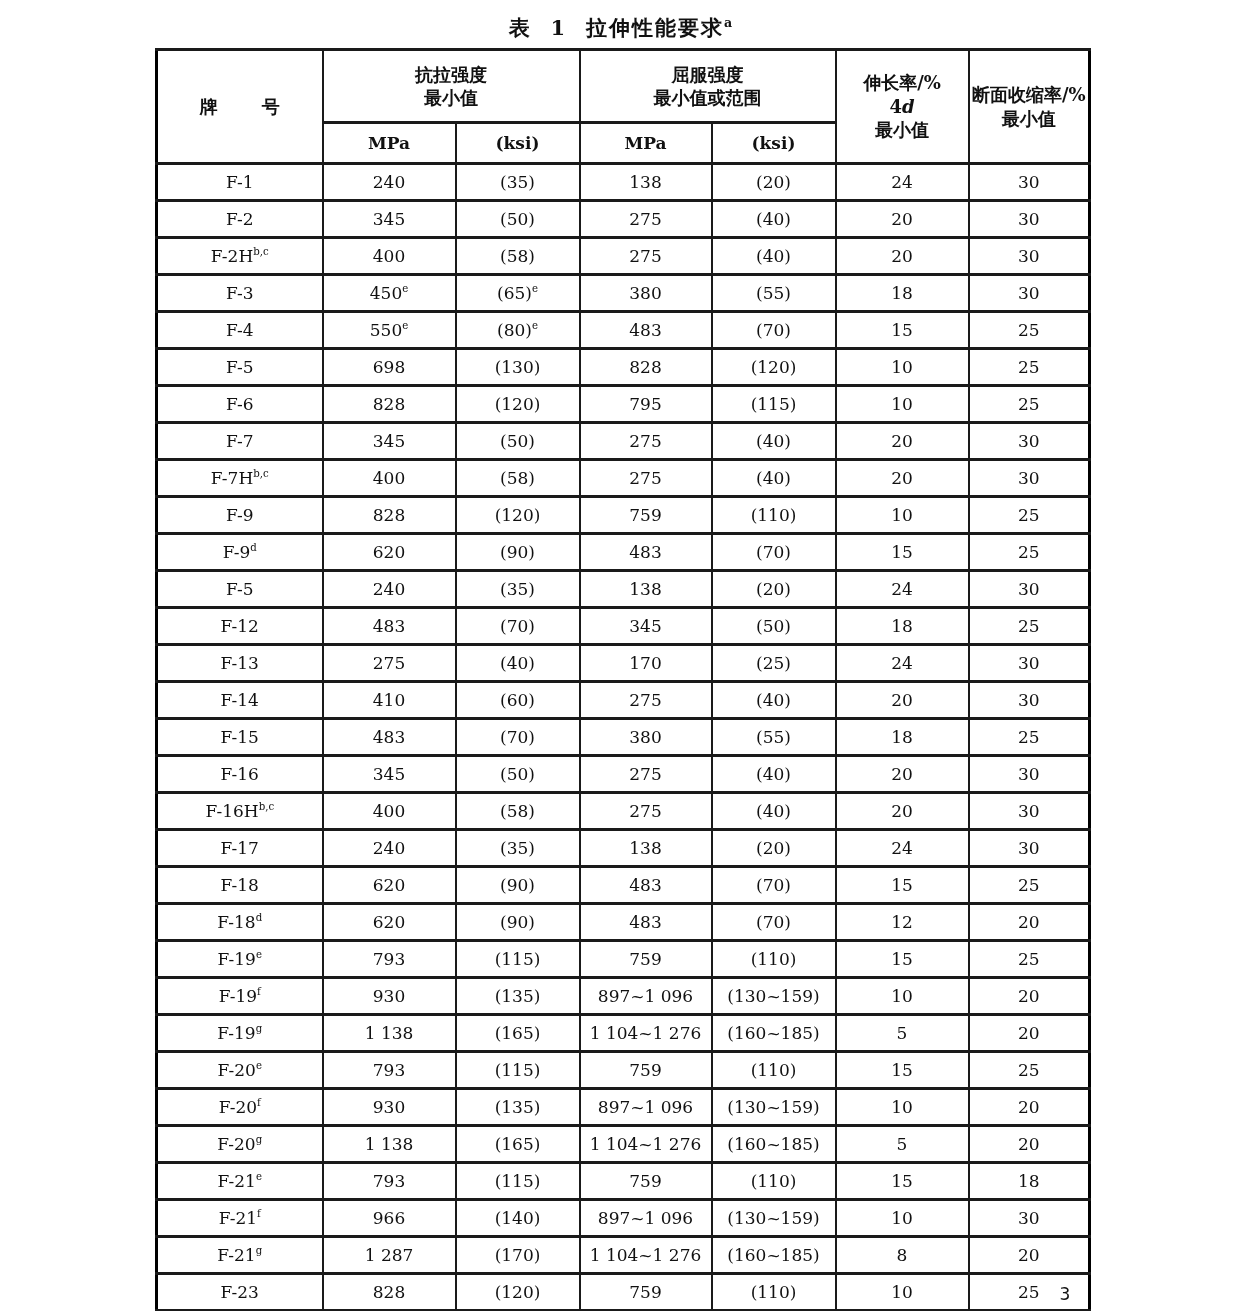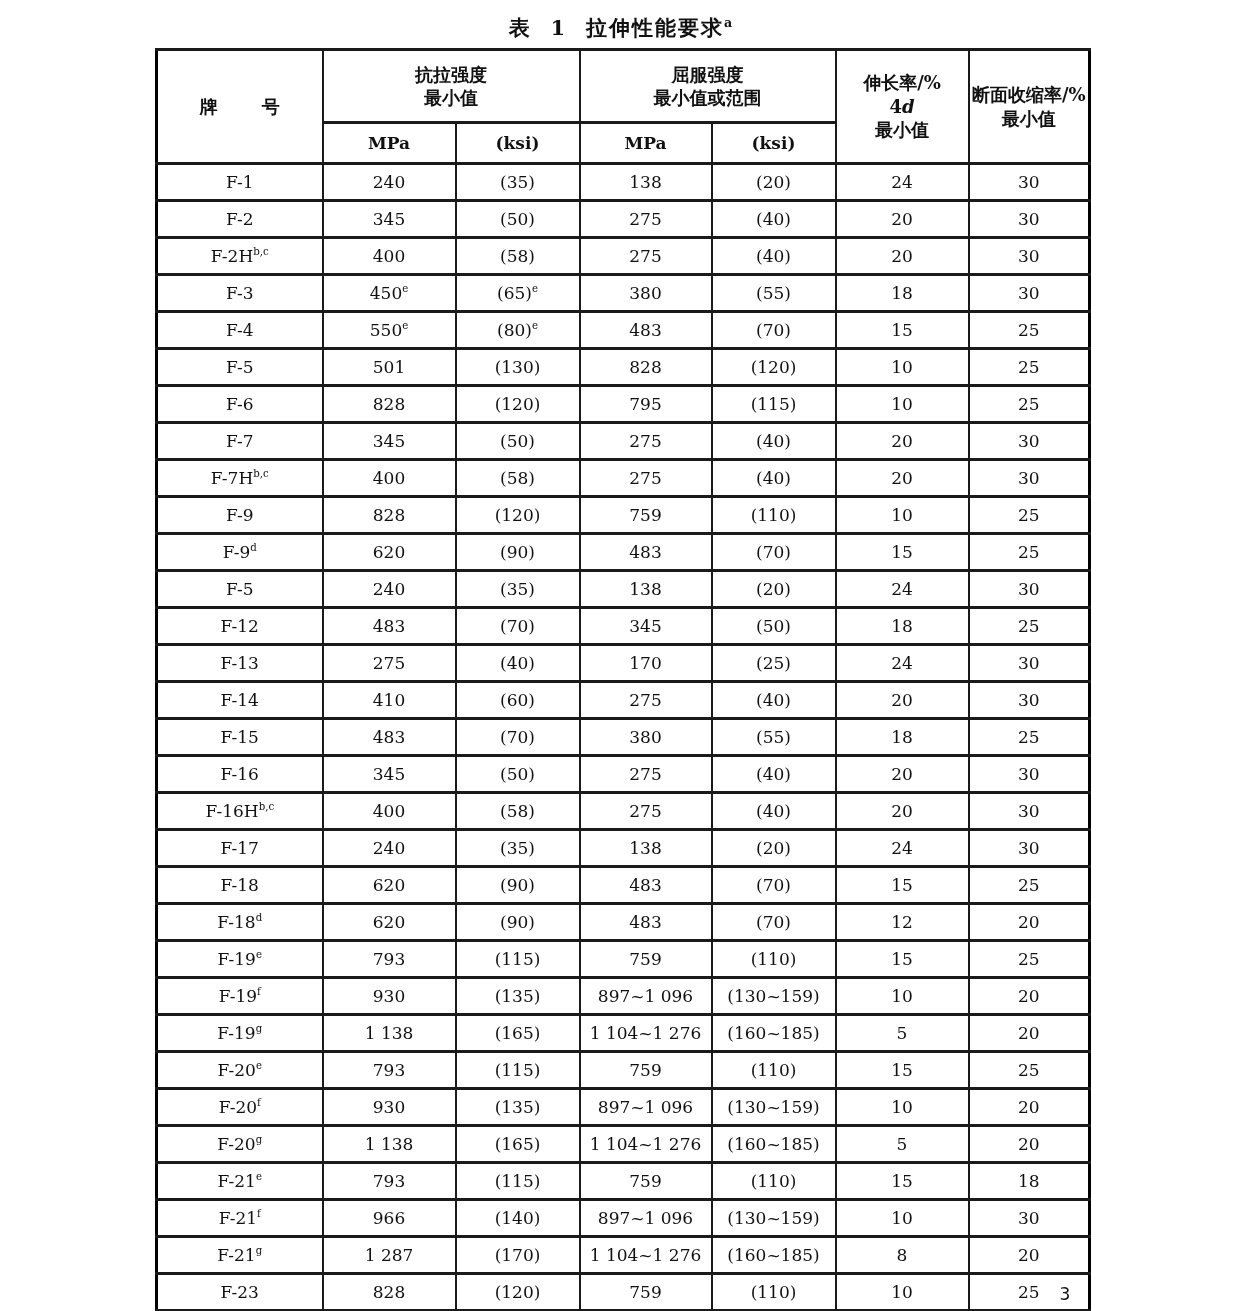--- a/index.html
+++ b/index.html
@@ -157,21 +157,21 @@
         <td>F-4</td>
         <td>550<sup>e</sup></td>
         <td>(80)<sup>e</sup></td>
         <td>483</td>
         <td>(70)</td>
         <td>15</td>
         <td>25</td>
       </tr>
       <tr>
         <td>F-5</td>
-        <td>501</td>
+        <td>698</td>
         <td>(130)</td>
         <td>828</td>
         <td>(120)</td>
         <td>10</td>
         <td>25</td>
       </tr>
       <tr>
         <td>F-6</td>
         <td>828</td>
         <td>(120)</td>

